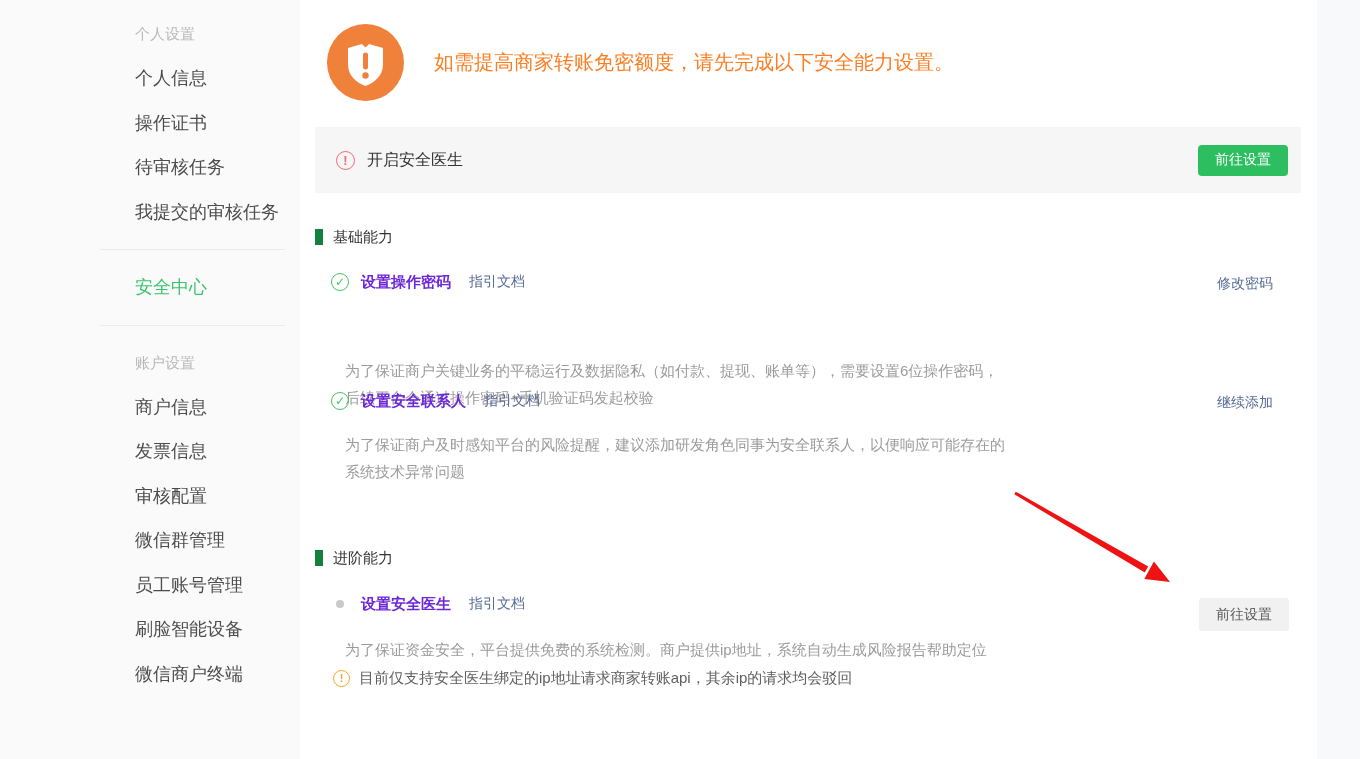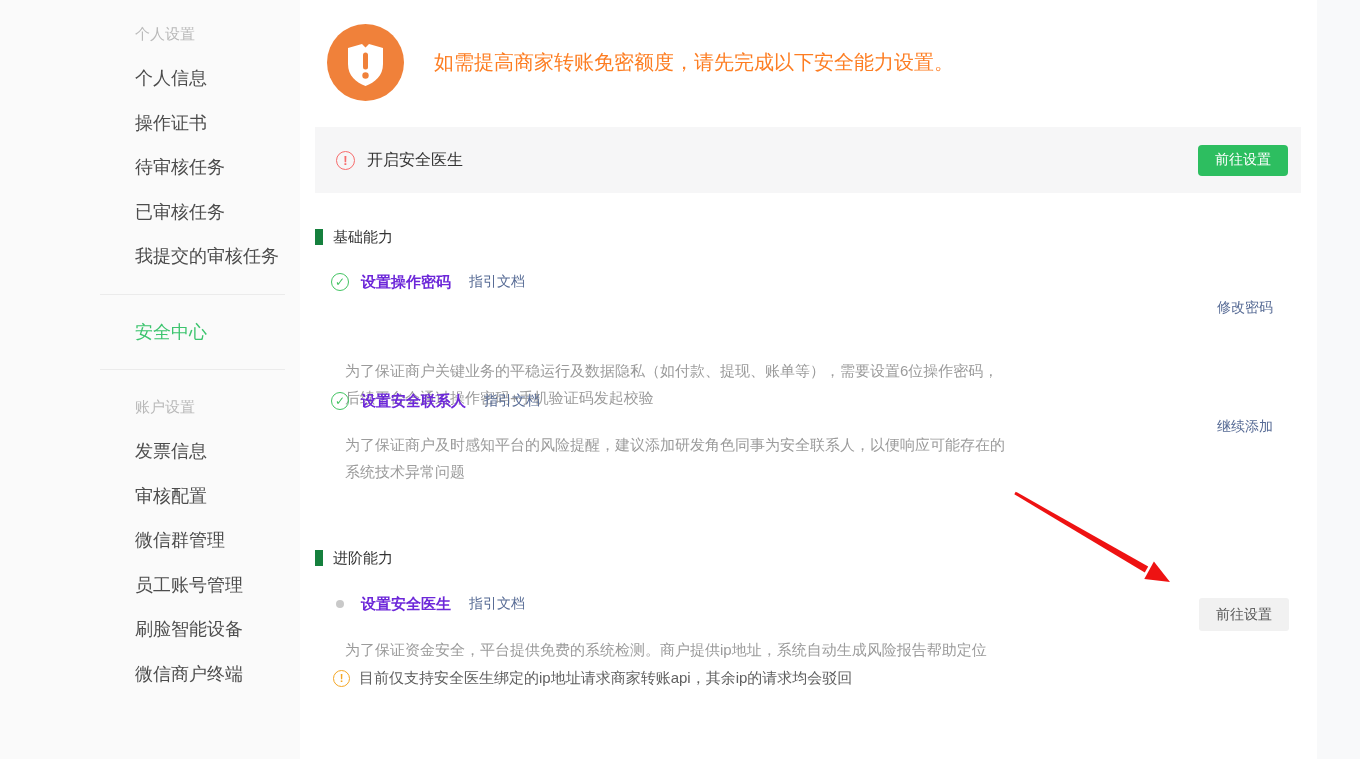--- a/index.html
+++ b/index.html
@@ -74,21 +74,21 @@
     display:flex; align-items:center; justify-content:center; flex:0 0 auto;
   }
   .bullet-box { width:18px; height:18px; display:flex; align-items:center; justify-content:center; }
   .bullet-dot { width:8px; height:8px; border-radius:50%; background:#c9c9c9; }
   .cap-title { margin-left:12px; font-size:15px; font-weight:bold; color:#6d28d9; }
   .doc-link {
     margin-left:18px; font-size:14px; color:#576b95; text-decoration:none; cursor:pointer;
   }
   .action-link {
     position:absolute; right:44px; font-size:14px; color:#576b95;
-    text-decoration:none; cursor:pointer;margin-top:24px;
+    text-decoration:none; cursor:pointer;
   }
   .link-1 { top:275px; }
   .link-2 { top:394px; }
   .cap-desc {
     position:absolute; left:45px; width:660px;
     font-size:15px; line-height:27px; color:#9b9b9b;
   }
   .desc-1 { top:310px;margin-top:47px; }
   .desc-2 { top:431px; }
   .desc-3 { top:636px; width:720px; }
@@ -110,26 +110,26 @@
   .arrow-svg { position:absolute; left:708px; top:490px; width:172px; height:100px; }
 </style>
 </head>
 <body>
 
 <nav class="sidebar">
   <div class="sb-header">个人设置</div>
   <div class="sb-item">个人信息</div>
   <div class="sb-item">操作证书</div>
   <div class="sb-item">待审核任务</div>
-  <div class="sb-item">已审核任务</div>
   <div class="sb-item">我提交的审核任务</div>
   <div class="sb-divider"></div>
   <div class="sb-item active">安全中心</div>
   <div class="sb-divider"></div>
   <div class="sb-header">账户设置</div>
+  <div class="sb-item">商户信息</div>
   <div class="sb-item">发票信息</div>
   <div class="sb-item">审核配置</div>
   <div class="sb-item">微信群管理</div>
   <div class="sb-item">员工账号管理</div>
   <div class="sb-item">刷脸智能设备</div>
   <div class="sb-item">微信商户终端</div>
 </nav>
 
 <main class="main">
 

